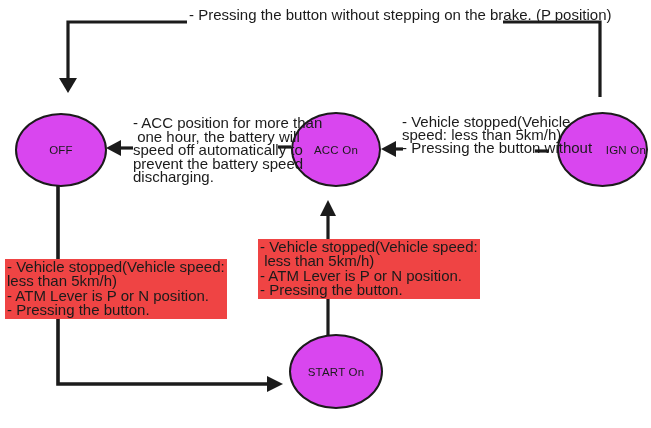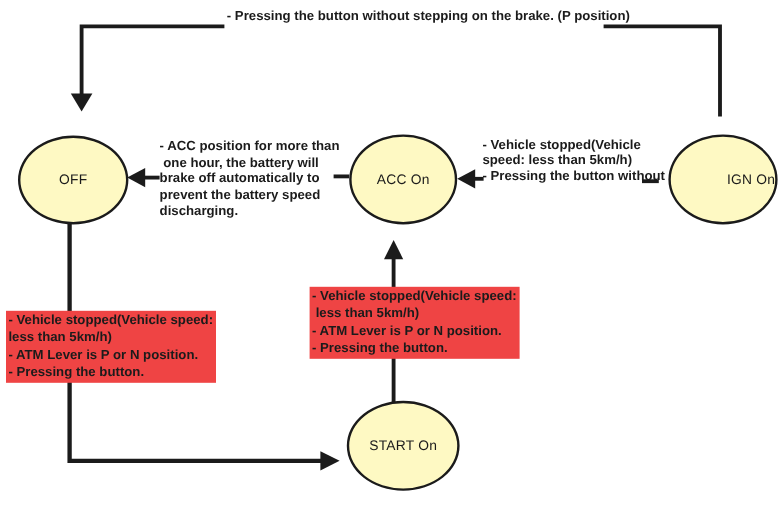--- a/index.html
+++ b/index.html
@@ -8,28 +8,27 @@
     width:651px;height:428px;
     background:#ffffff;
     font-family:"Liberation Sans", sans-serif;
     color:#1b1b1b;
     overflow:hidden;
   }
   .wires{position:absolute;left:0;top:0;z-index:1;}
   .node{
     position:absolute;z-index:2;
     border:2px solid #1b1b1b;border-radius:50%;
-    background:#fef9c3;
+    background:#d946ef;
     display:flex;align-items:center;justify-content:center;
     font-size:11.5px;letter-spacing:.2px;
   }
   .edge-label{
     position:absolute;z-index:3;
-    font-size:11px;
-    font-weight:bold;
+    font-size:15px;
   }
   .edge-label .ln{display:block;white-space:pre;}
   .bg{background:#ef4444;padding:1px 2px;}
   .lh15 .ln{line-height:15px;}
   .lh14 .ln{line-height:13.6px;}
   .lh13 .ln{line-height:13px;}
   .lh145 .ln{line-height:14.4px;}
 </style>
 </head>
 <body>
@@ -80,21 +79,21 @@
     <span>START On</span>
   </div>
 
   <div class="edge-label lh15" style="left:189px;top:7px;">
     <span class="ln">- Pressing the button without stepping on the brake. (P position)</span>
   </div>
 
   <div class="edge-label lh14" style="left:133px;top:116px;">
     <span class="ln">- ACC position for more than</span>
     <span class="ln"> one hour, the battery will</span>
-    <span class="ln">brake off automatically to</span>
+    <span class="ln">speed off automatically to</span>
     <span class="ln">prevent the battery speed</span>
     <span class="ln">discharging.</span>
   </div>
 
   <div class="edge-label lh13" style="left:402px;top:115px;">
     <span class="ln">- Vehicle stopped(Vehicle</span>
     <span class="ln">speed: less than 5km/h)</span>
     <span class="ln">- Pressing the button without</span>
   </div>
 

